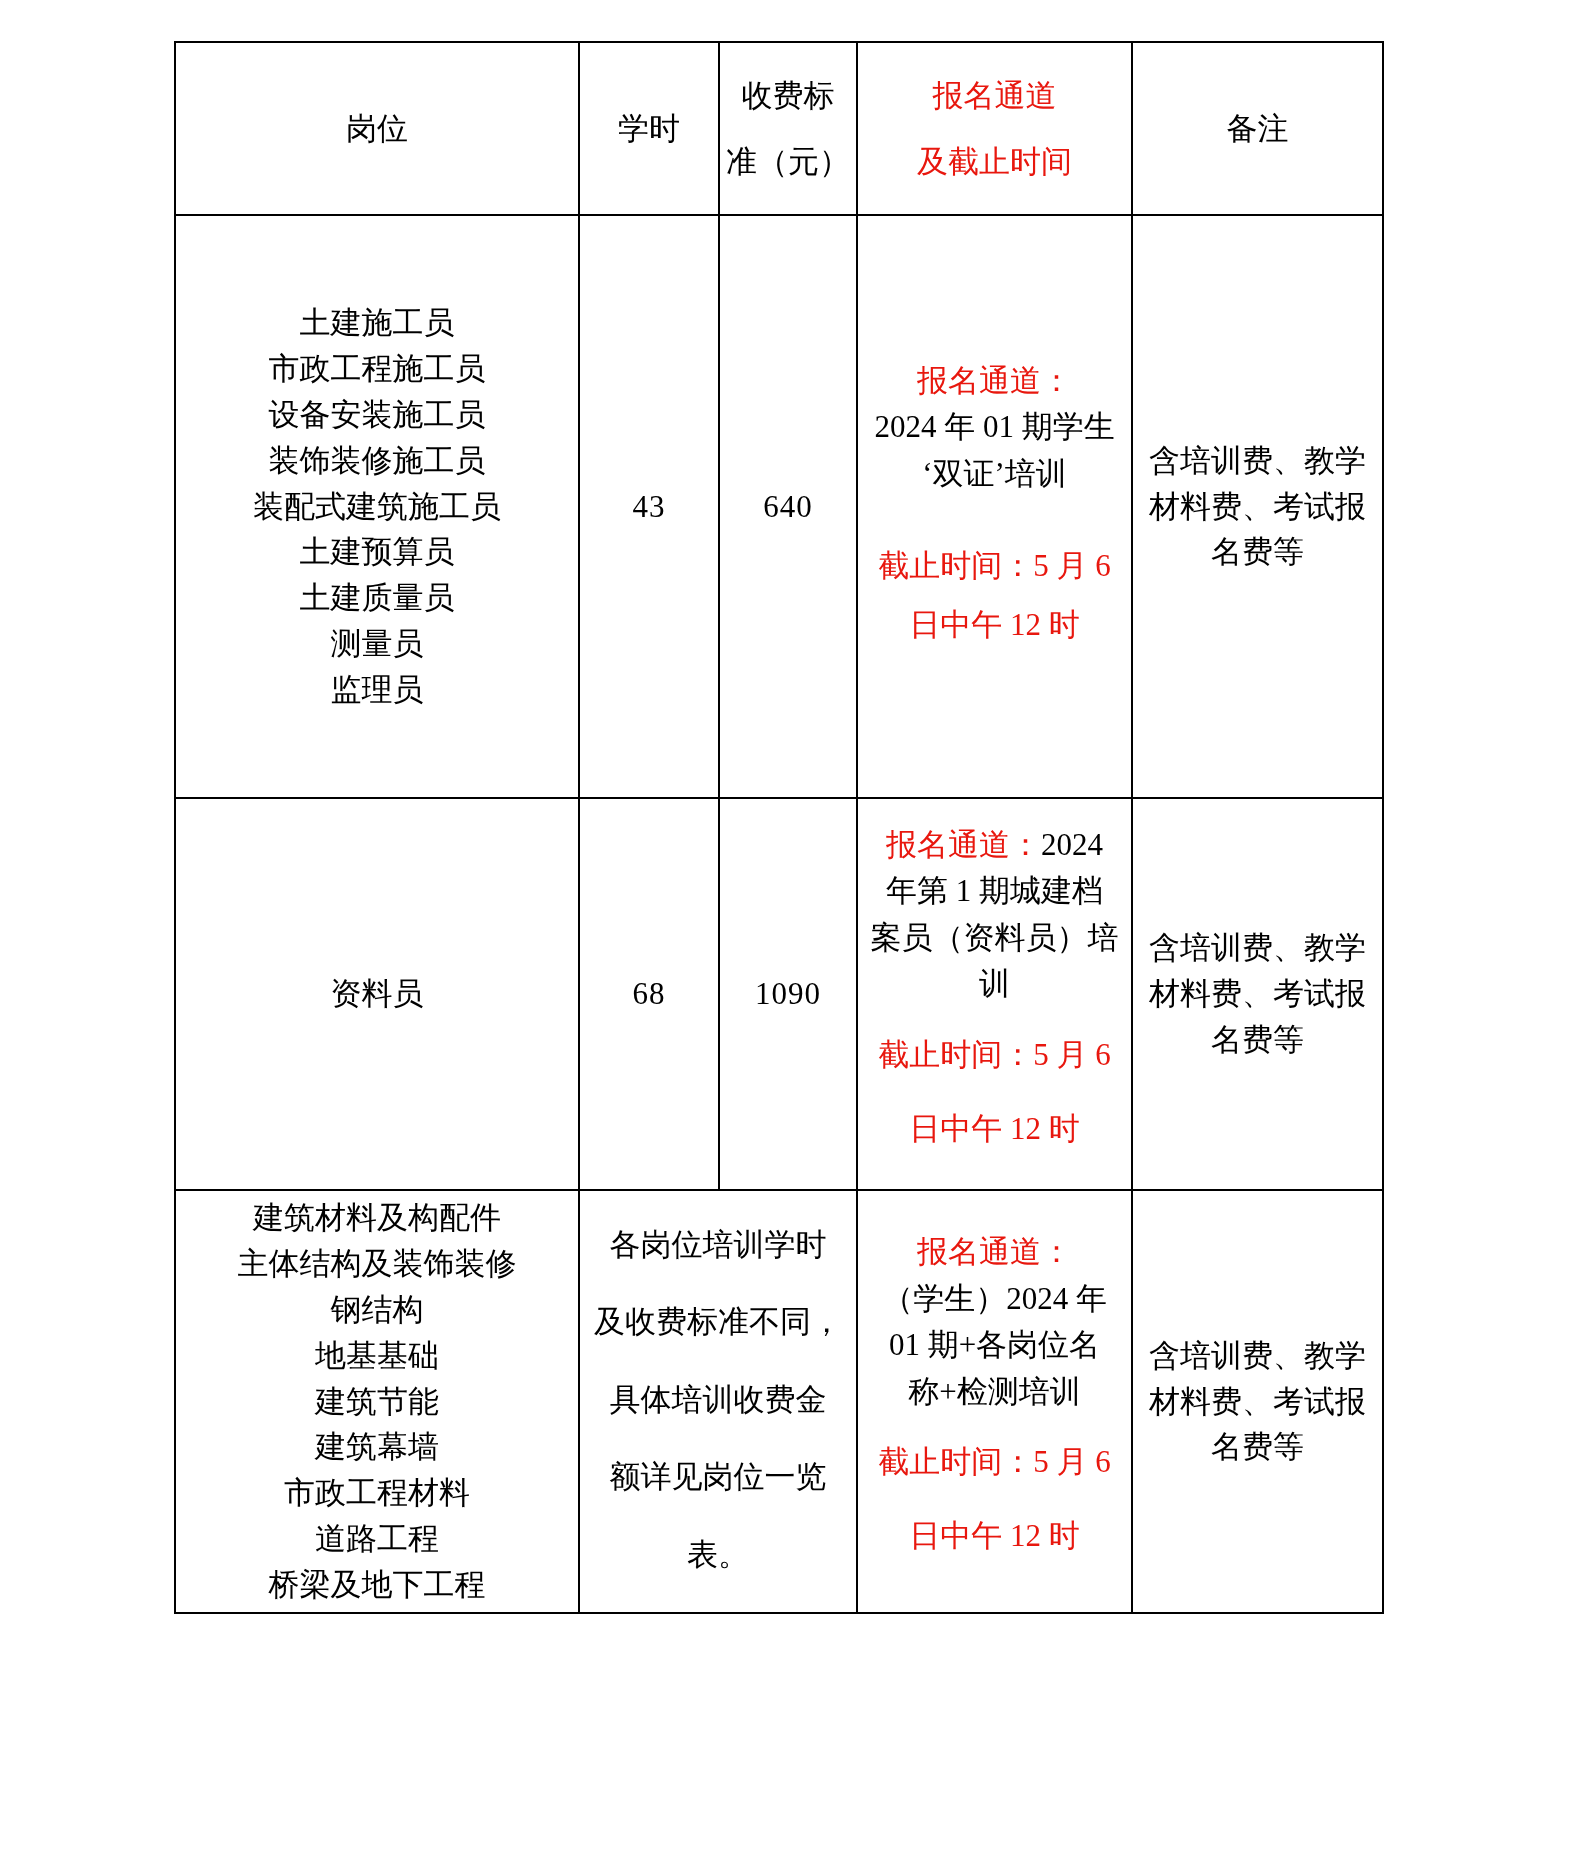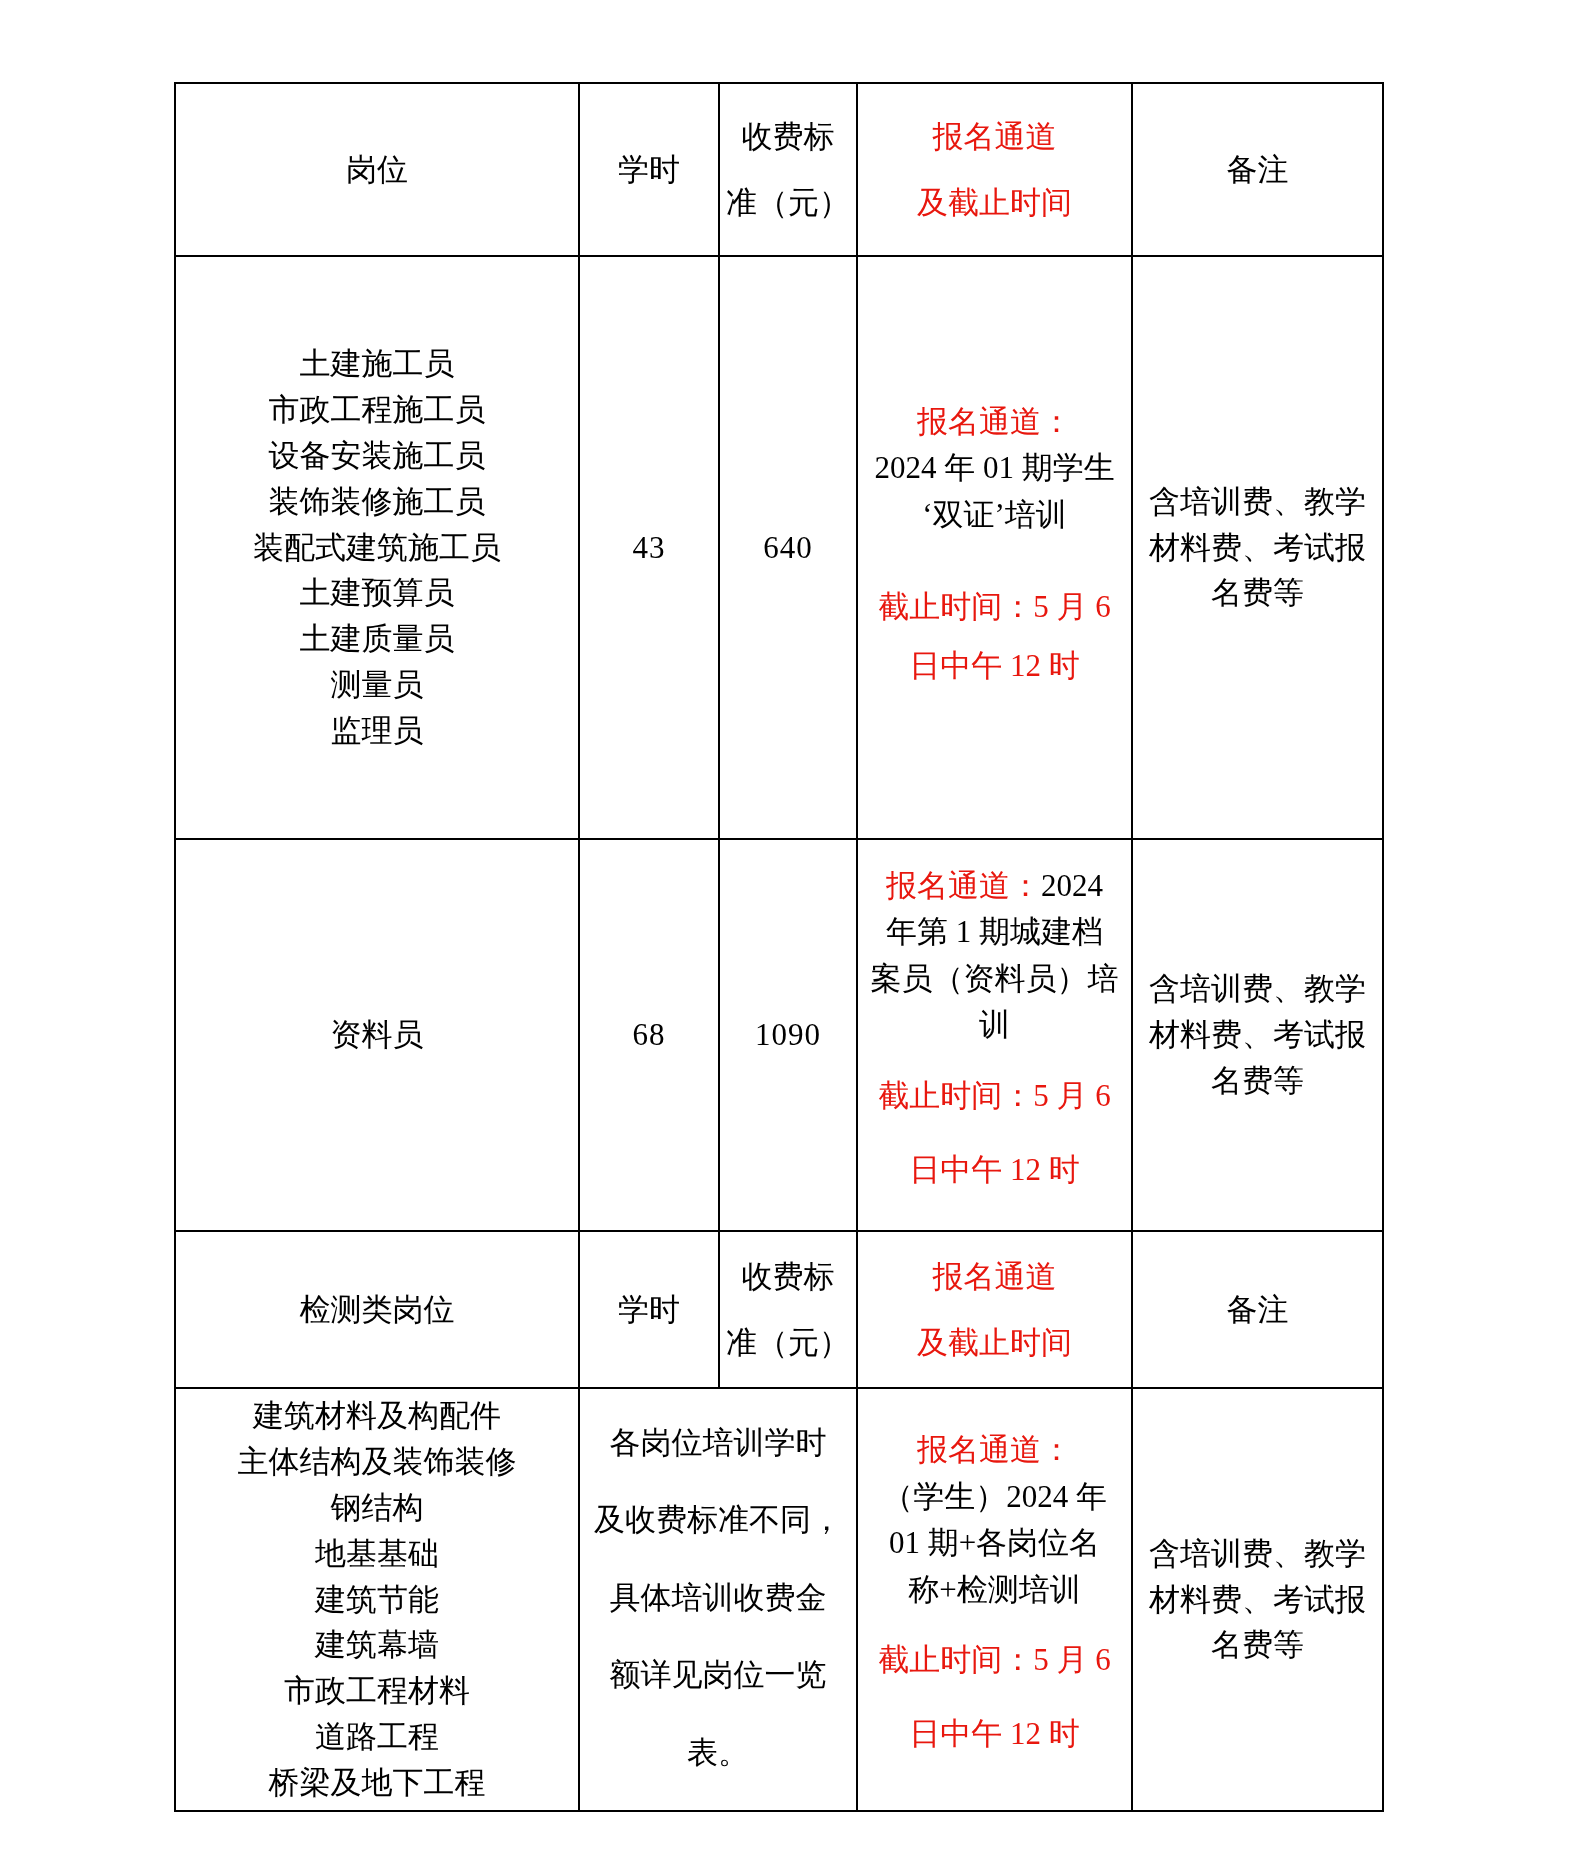--- a/index.html
+++ b/index.html
@@ -10,21 +10,21 @@
   body {
     width: 1587px;
     height: 1874px;
     font-family: "Liberation Serif", "DejaVu Serif", serif;
     color: #000000;
   }
   table.fee-table {
     border-collapse: collapse;
     table-layout: fixed;
     width: 1208px;
-    margin: 82px 0 0 174px;
+    margin: 41px 0 0 174px;
   }
   .fee-table td, .fee-table th {
     border: 2px solid #000000;
     text-align: center;
     vertical-align: middle;
     font-weight: normal;
     font-size: 31px;
     padding: 4px 6px;
     overflow: hidden;
   }
@@ -109,29 +109,20 @@
 训</div>
         <div class="deadline red lines">截止时间：5 月 6
 日中午 12 时</div>
       </div>
     </td>
     <td class="remark lines">含培训费、教学
 材料费、考试报
 名费等</td>
   </tr>
 
-  <tr class="r-header2">
-    <th>检测类岗位</th>
-    <th>学时</th>
-    <th class="two-line-header">收费标
-准（元）</th>
-    <th class="two-line-header red">报名通道
-及截止时间</th>
-    <th>备注</th>
-  </tr>
 
   <tr class="r-test">
     <td class="job-list lines">建筑材料及构配件
 主体结构及装饰装修
 钢结构
 地基基础
 建筑节能
 建筑幕墙
 市政工程材料
 道路工程

